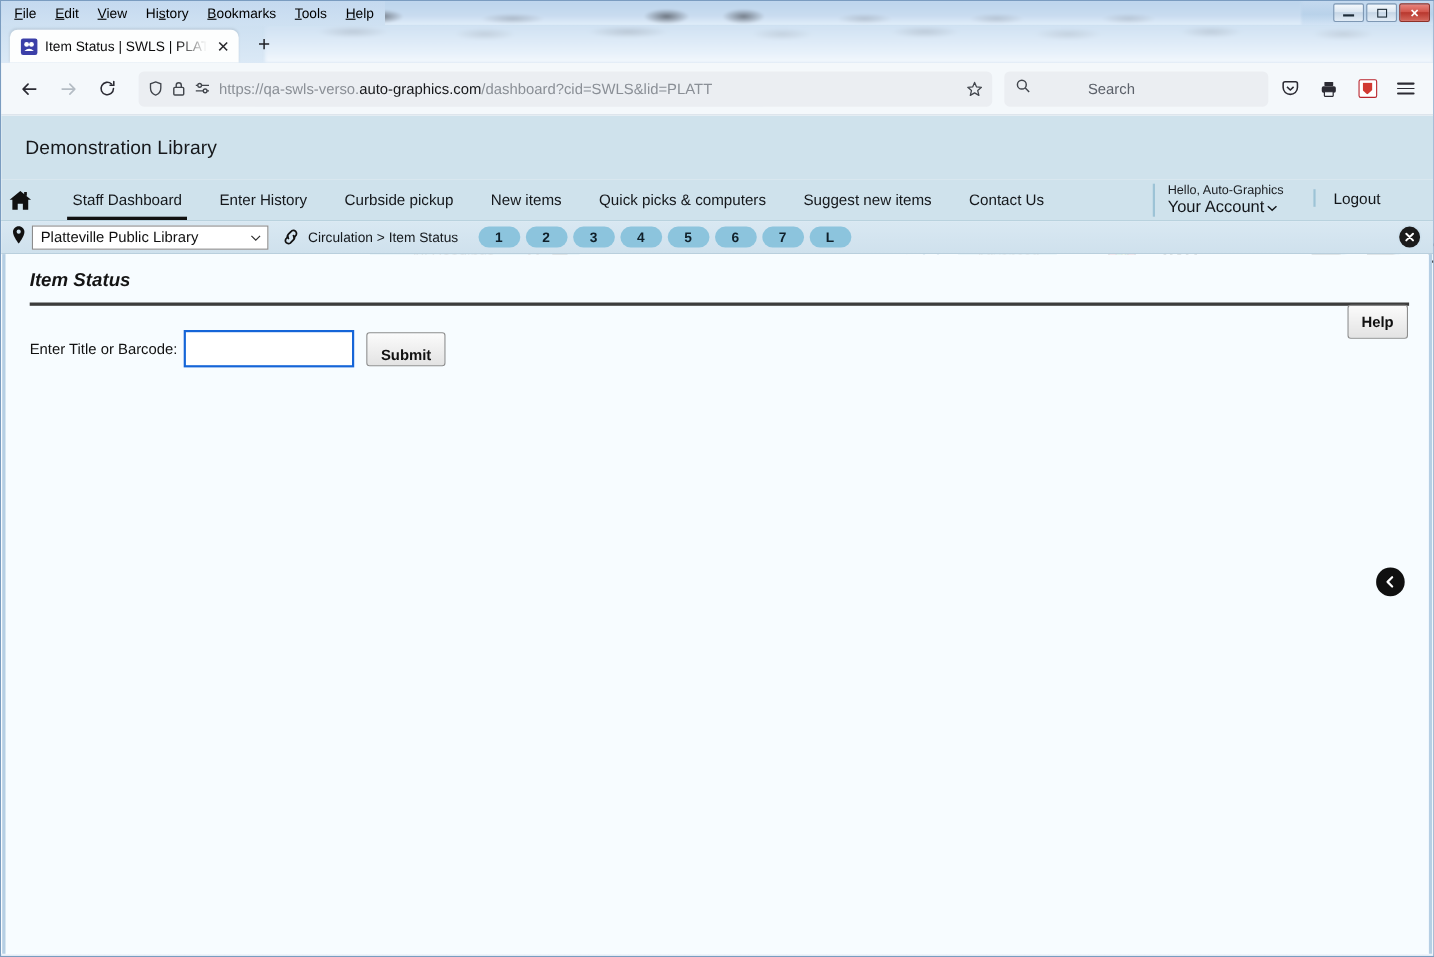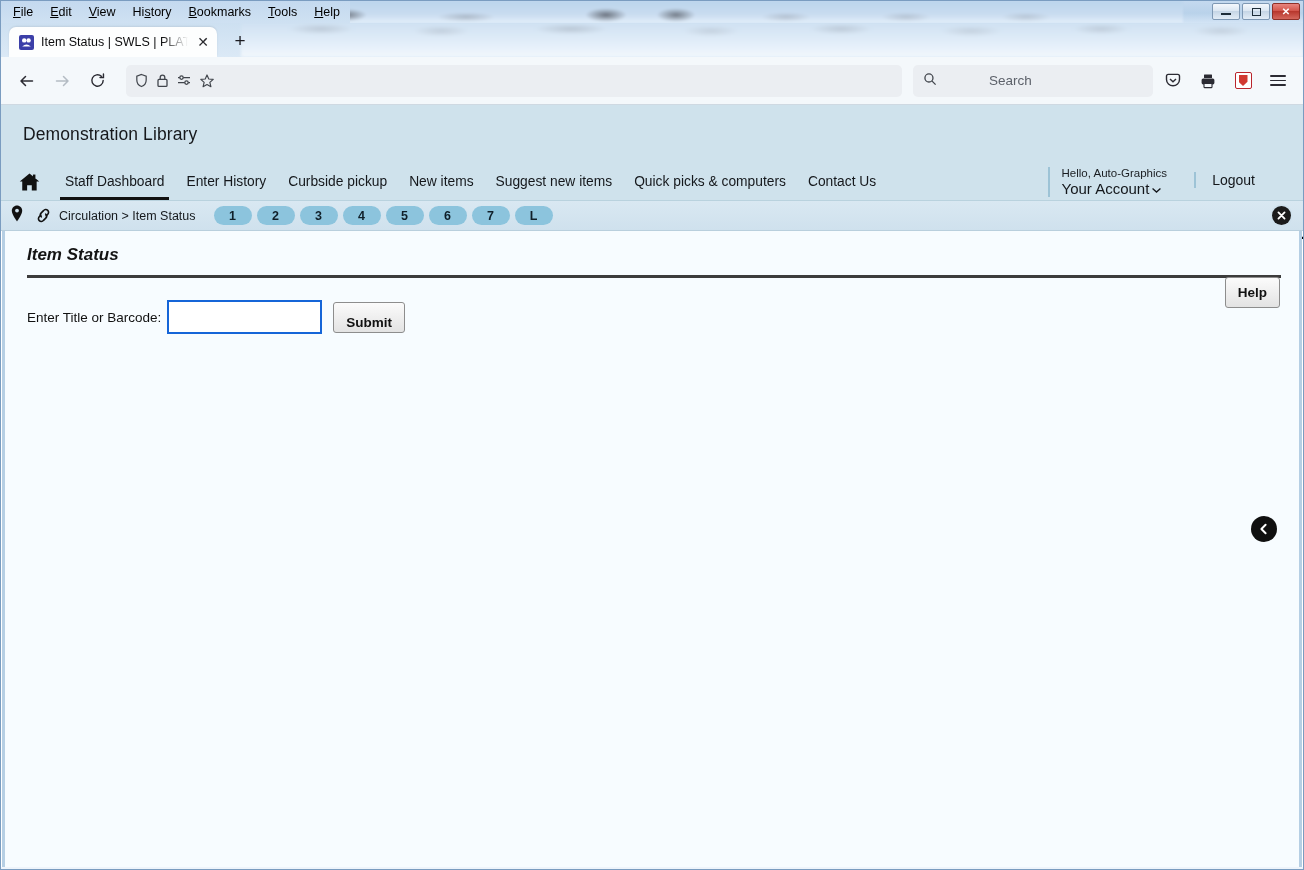--- a/index.html
+++ b/index.html
@@ -235,21 +235,21 @@
   }
 
   
   #site-nav {
     background: #cfe2ec;
     height: 38px;
     display: flex; align-items: center;
     position: relative;
     border-bottom: 1px solid #b9d2de;
   }
-  #nav-links { display: flex; align-items: center; gap: 0; padding-left: 18px; }
+  #nav-links { display: flex; align-items: center; gap: 12px; padding-left: 7px; }
   .nav-home { padding: 0 14px 0 0; display:flex; align-items:center; }
   .nav-link {
     font-size: 13.8px; color: #15181c; padding: 0 11px;
     height: 37px; display: flex; align-items: center;
     position: relative; white-space: nowrap;
   }
   .nav-link.active::after {
     content: ''; position: absolute; left: 6px; right: 6px; bottom: 0;
     height: 3px; background: #111;
   }
@@ -428,20 +428,21 @@
             <path d="M4.2 6.4V4.5a2.3 2.3 0 0 1 4.6 0v1.9"></path>
           </svg>
       </span>
       <span class="ic">
         <svg width="16" height="13" viewBox="0 0 16 13" fill="none" stroke="currentColor" stroke-width="1.25">
             <path d="M2 3.6h12M2 8.6h12"></path>
             <circle cx="5.5" cy="3.6" r="1.7" fill="#f4f8fb"></circle>
             <circle cx="10.5" cy="8.6" r="1.7" fill="#f4f8fb"></circle>
           </svg>
       </span>
+      <span id="url-text"><span>https://qa-swls-verso.</span><span class="strong">auto-graphics.com</span><span>/dashboard?cid=SWLS&amp;lid=PLATT</span></span>
       <span class="ic">
         <svg width="16" height="16" viewBox="0 0 18 18" fill="none" stroke="currentColor" stroke-width="1.3" stroke-linejoin="round">
             <path d="M9 2.2 11 6.8l5 .4-3.8 3.3 1.2 4.9L9 12.9l-4.4 2.5 1.2-4.9L2 7.2l5-.4Z"></path>
           </svg>
       </span>
     </div>
 
     <div id="searchbar">
       <span class="ic">
         <svg width="14" height="14" viewBox="0 0 16 16" fill="none" stroke="#41454c" stroke-width="1.5">
@@ -572,22 +573,22 @@
         <span class="nav-home">
           <svg width="21" height="20" viewBox="0 0 22 20" fill="#111">
             <path d="M11 1.2 0.8 9.6h2.6V19h5.1v-5.6h4.9V19h5.1V9.6h2.7Z"></path>
             <rect x="14.6" y="2.2" width="2.6" height="3.6"></rect>
           </svg>
         </span>
         <a class="nav-link active">Staff Dashboard</a>
         <a class="nav-link">Enter History</a>
         <a class="nav-link">Curbside pickup</a>
         <a class="nav-link">New items</a>
+        <a class="nav-link">Quick picks &amp; computers</a>
         <a class="nav-link">Suggest new items</a>
-        <a class="nav-link">Quick picks &amp; computers</a>
         <a class="nav-link">Contact Us</a>
       </div>
 
       <div id="account-box">
         <div id="account-hello">Hello, Auto-Graphics</div>
         <div id="account-link">
           <span>Your Account</span>
           <span>
             <svg width="11" height="7" viewBox="0 0 12 8" fill="none" stroke="#13161a" stroke-width="1.5">
                 <path d="m1.5 1.8 4.5 4 4.5-4"></path>
@@ -598,20 +599,28 @@
       <div id="logout-box">Logout</div>
     </div>
 
     <div id="crumbbar">
       <span>
         <svg width="12" height="17" viewBox="0 0 12 17" fill="#111">
             <path d="M6 .6C3.1.6.8 2.9.8 5.8c0 3.9 5.2 10.6 5.2 10.6s5.2-6.7 5.2-10.6C11.2 2.9 8.9.6 6 .6Z"></path>
             <circle cx="6" cy="5.6" r="1.9" fill="#cfe1ed"></circle>
           </svg>
       </span>
+      <div id="loc-sel">
+        <span>Platteville Public Library</span>
+        <span>
+          <svg width="11" height="7" viewBox="0 0 12 8" fill="none" stroke="#333" stroke-width="1.3">
+              <path d="m1.5 1.6 4.5 4.4 4.5-4.4"></path>
+            </svg>
+        </span>
+      </div>
       <span style="margin-left:12px;display:flex;align-items:center">
         <svg width="17" height="15" viewBox="0 0 18 16" fill="none" stroke="#111" stroke-width="1.7" stroke-linecap="round">
           <path d="M6.6 9.4a3 3 0 0 1 0-4.2l2.4-2.4a3 3 0 1 1 4.2 4.2l-1.2 1.2"></path>
           <path d="M11.4 6.6a3 3 0 0 1 0 4.2L9 13.2a3 3 0 1 1-4.2-4.2L6 7.8"></path>
         </svg>
       </span>
       <span id="crumb-text">Circulation &gt; Item Status</span>
       <div id="num-tabs">
         <div class="num-tab">1</div>
         <div class="num-tab">2</div>

